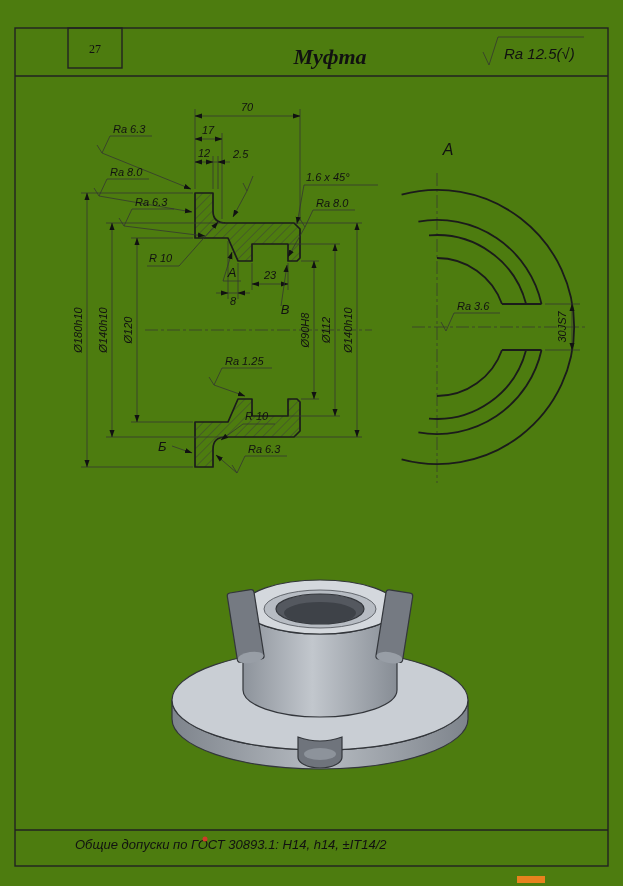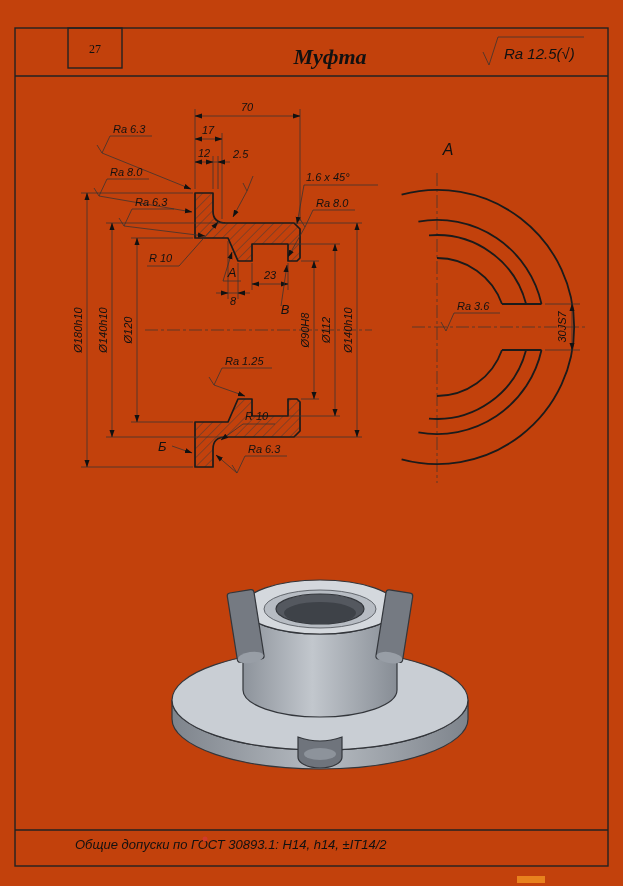--- a/index.html
+++ b/index.html
@@ -1,16 +1,16 @@
 <!DOCTYPE html>
 <html><head>
 <meta charset="utf-8">
 <style>
   html,body{margin:0;padding:0;background:#eef0f2;}
-  .sheet{position:relative;width:623px;height:886px;background:#c2410c;outline:1px solid #c2c6ca;overflow:hidden;}
+  .sheet{position:relative;width:623px;height:886px;background:#4d7c0f;outline:1px solid #c2c6ca;overflow:hidden;}
   svg{position:absolute;inset:0;}
   .o{stroke:#1b1b1b;stroke-width:1.8;stroke-linejoin:round;fill:none}
   .hat{stroke:#1b1b1b;stroke-width:1.7;stroke-linejoin:round}
   .t{stroke:#333;stroke-width:.75;fill:none}
   .cl{stroke:#333;stroke-width:.7;fill:none;stroke-dasharray:13 3 3 3}
   .frm{stroke:#222;stroke-width:1.4;fill:none}
   text{fill:#111}
   .d{font:italic 11px "Liberation Sans",sans-serif}
   .lt{font:italic 13px "Liberation Sans",sans-serif}
   .ttl{font:italic 700 22px "Liberation Serif",serif}

